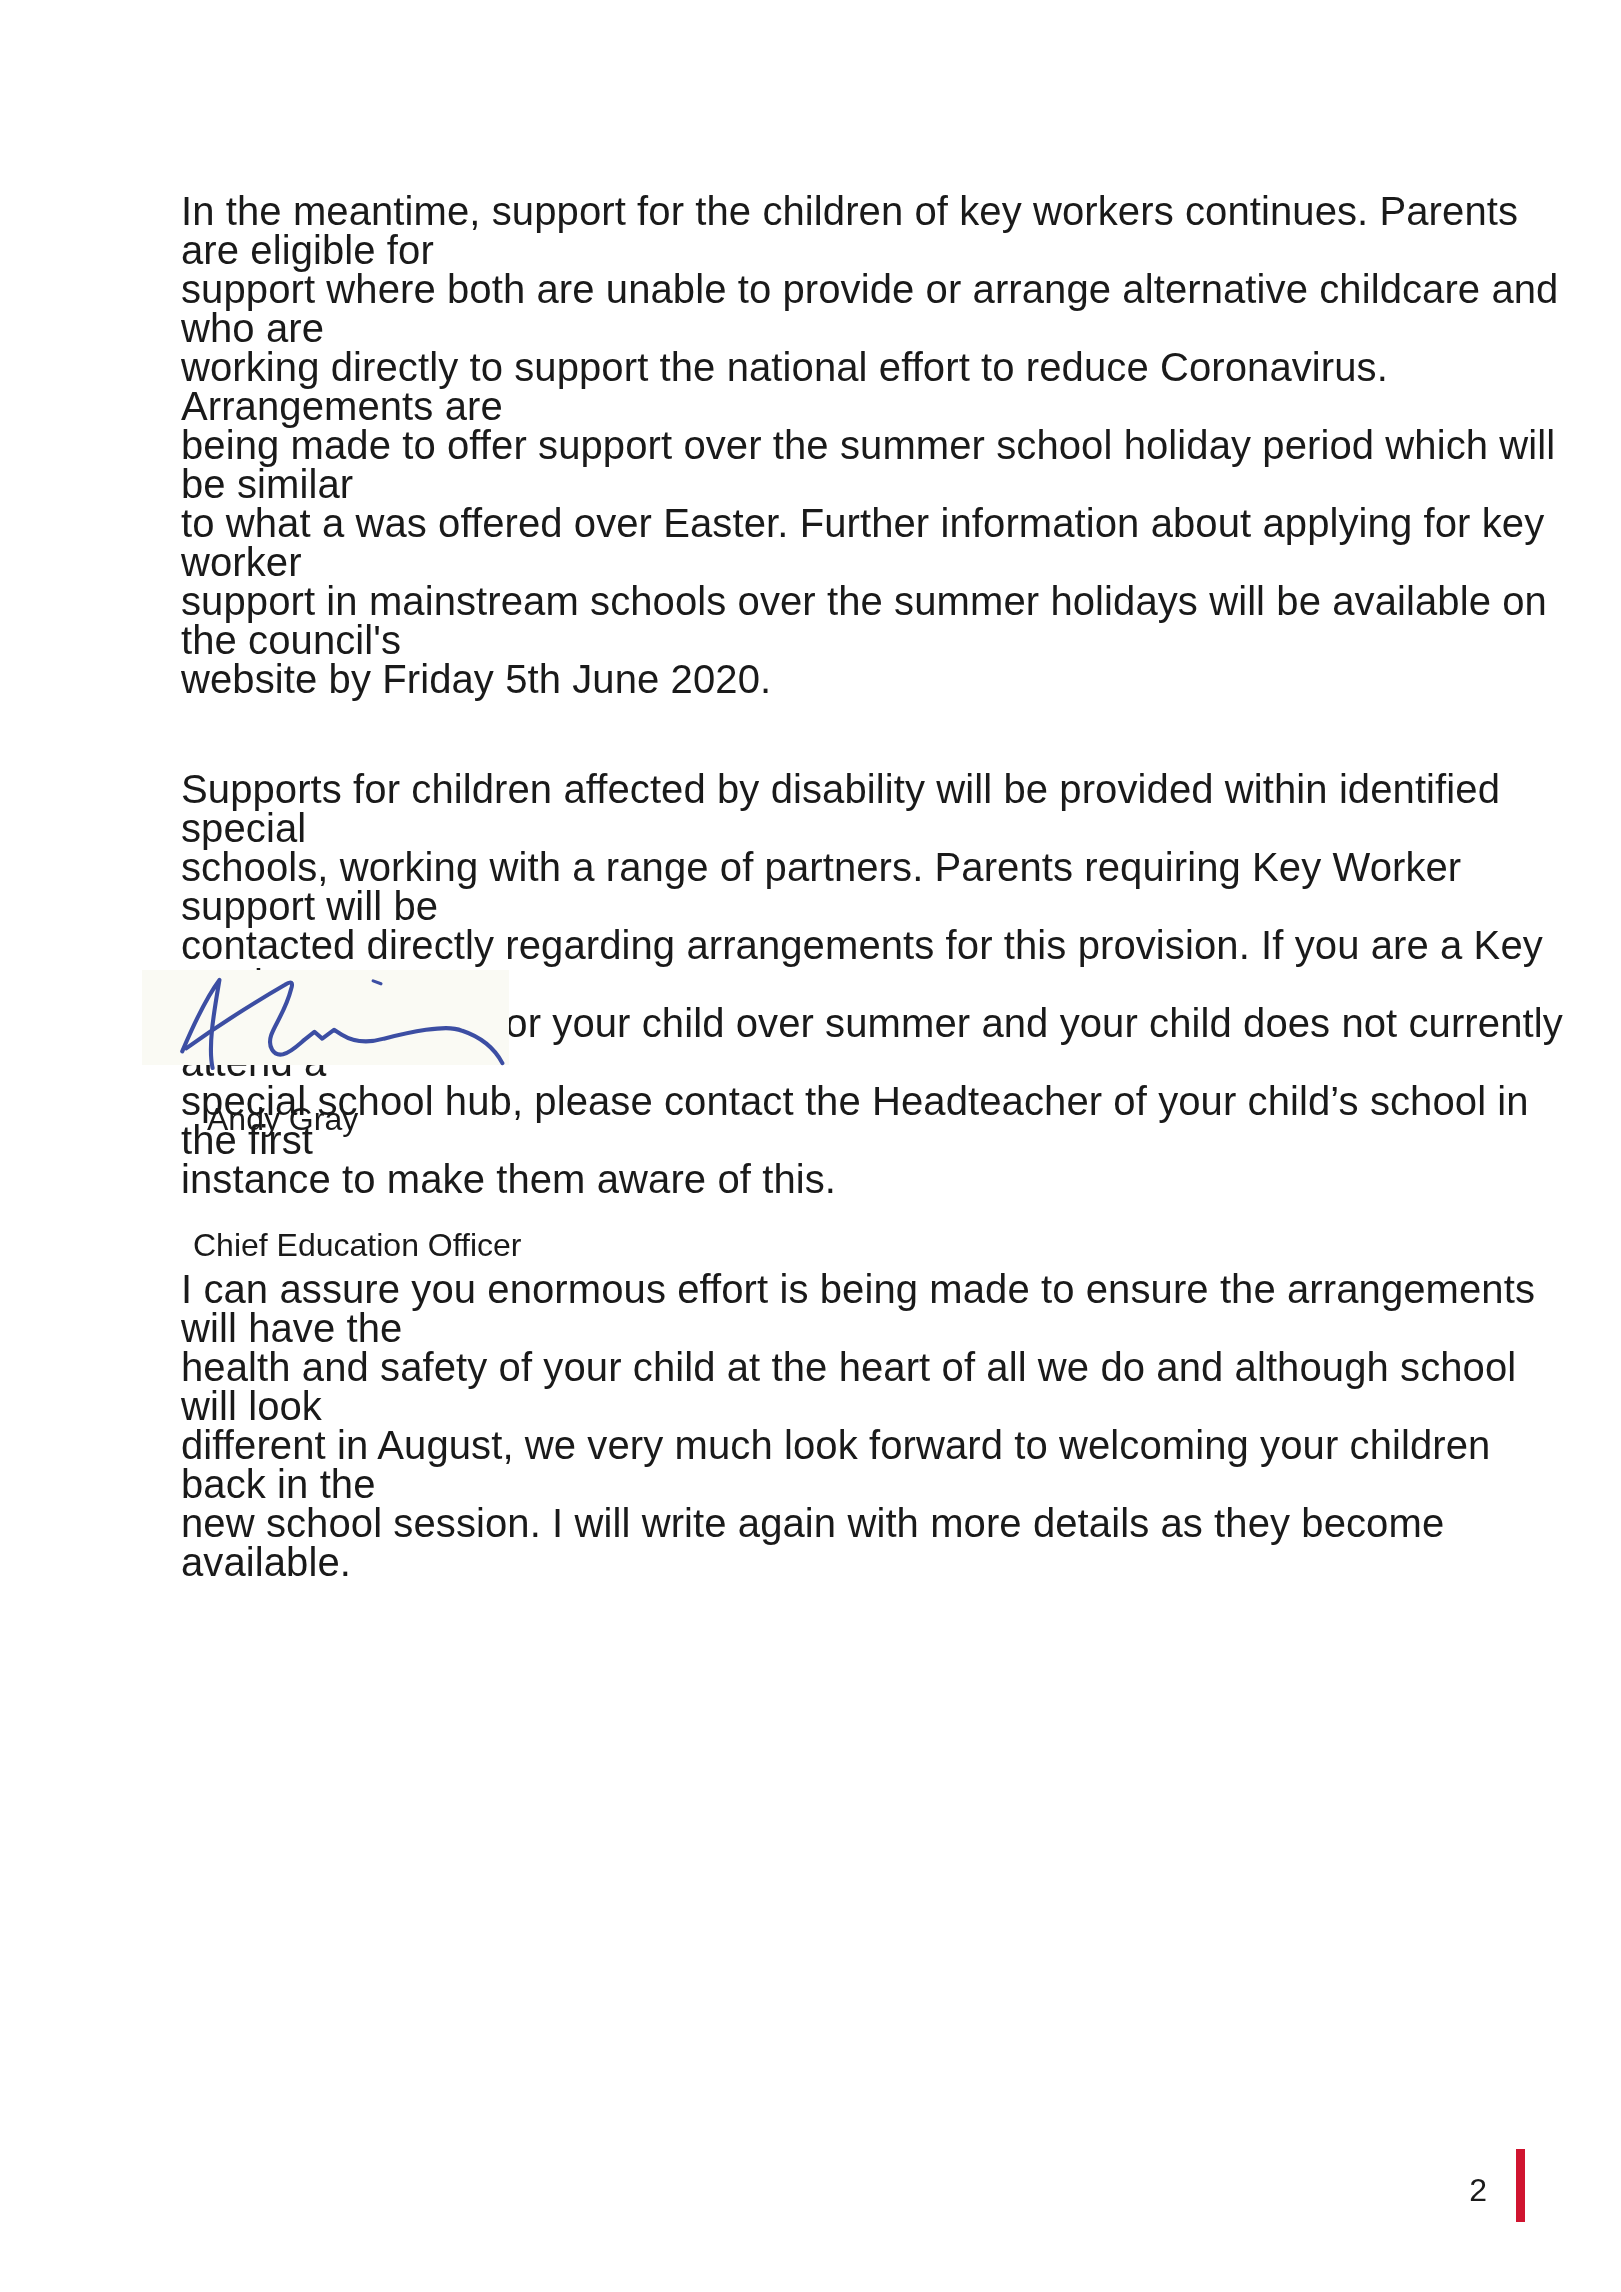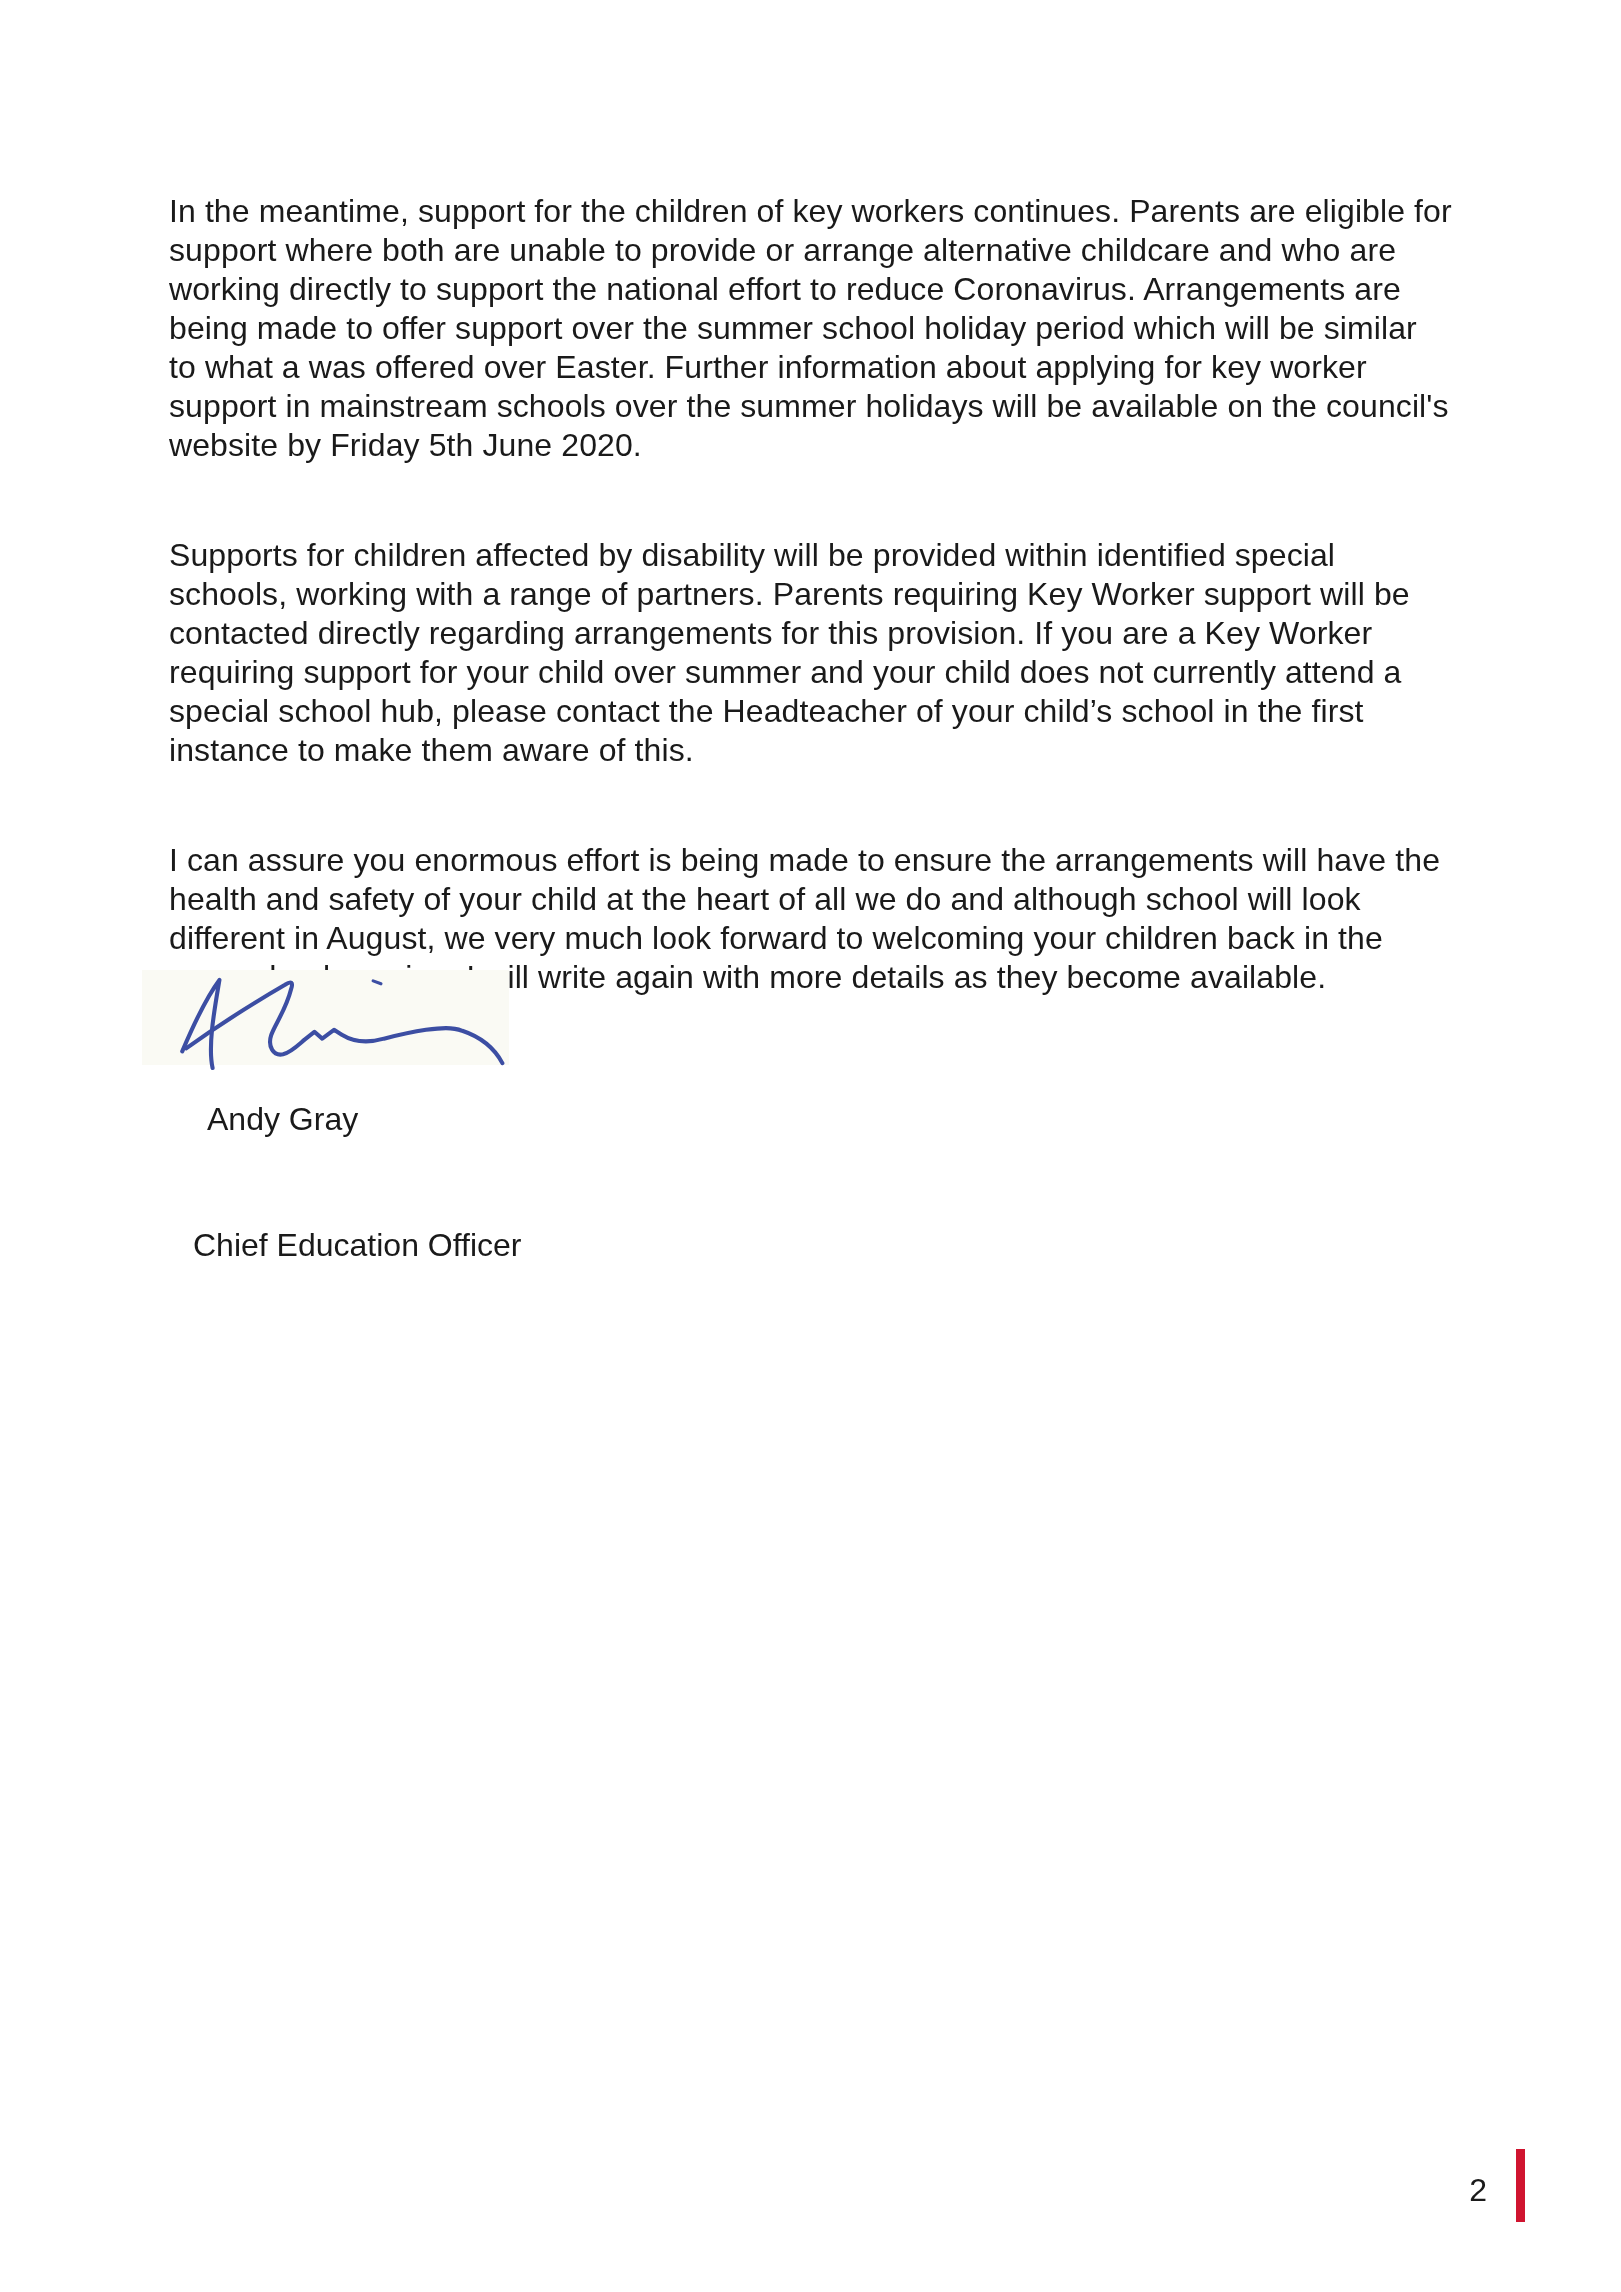--- a/index.html
+++ b/index.html
@@ -11,24 +11,24 @@
     position: relative;
     width: 1621px;
     height: 2293px;
     background: var(--page-background, #ffffff);
     font-family: "Liberation Sans", "DejaVu Sans", sans-serif;
     color: var(--text, #1a1a1a);
     overflow: hidden;
   }
   .letter-body {
     position: absolute;
-    left: 169px;
+    left: 181px;
     top: 153px;
     width: 1402px;
-    font-size: 32px;
+    font-size: 40px;
     line-height: 39px;
     white-space: pre-line;
     letter-spacing: 0.1px;
   }
   .letter-body p {
     margin: 0 0 32px 0;
   }
   .sig-scan-bg {
     position: absolute;
     left: 142px;

